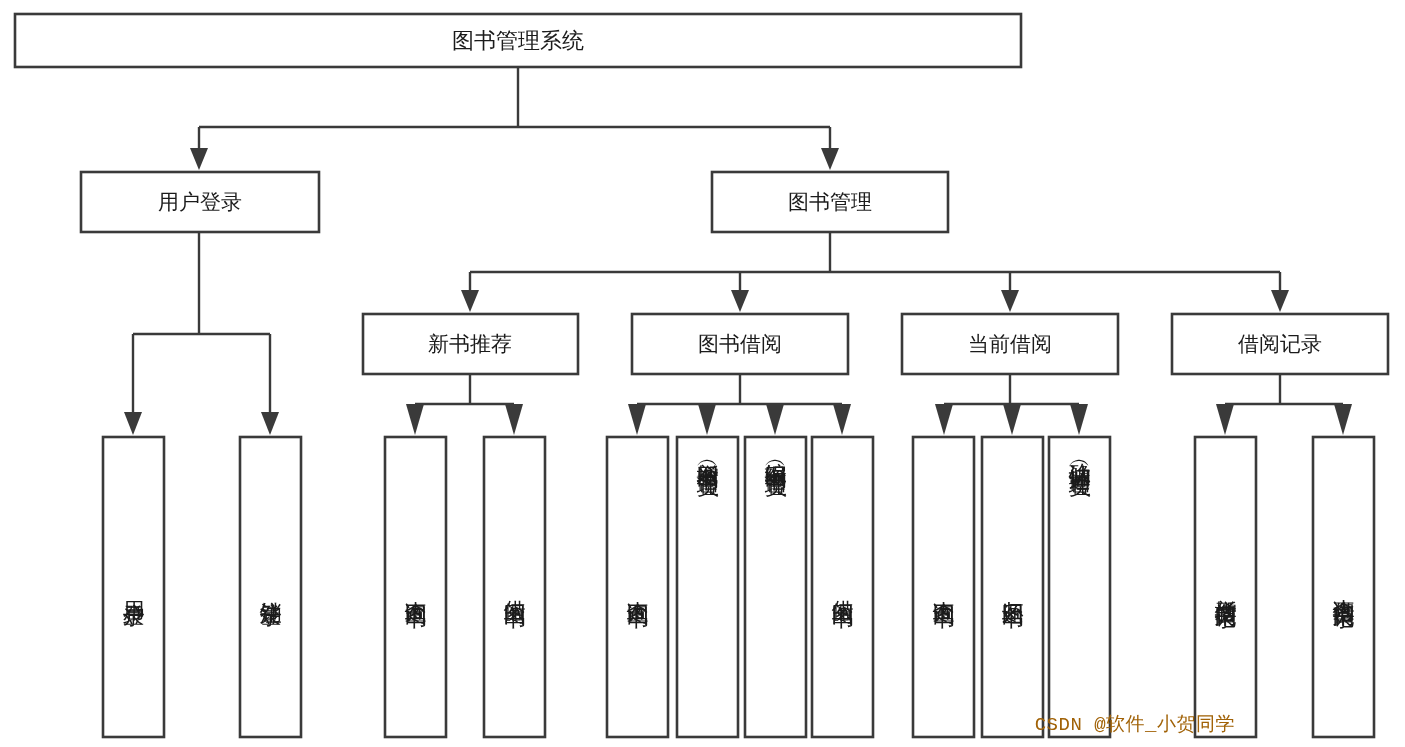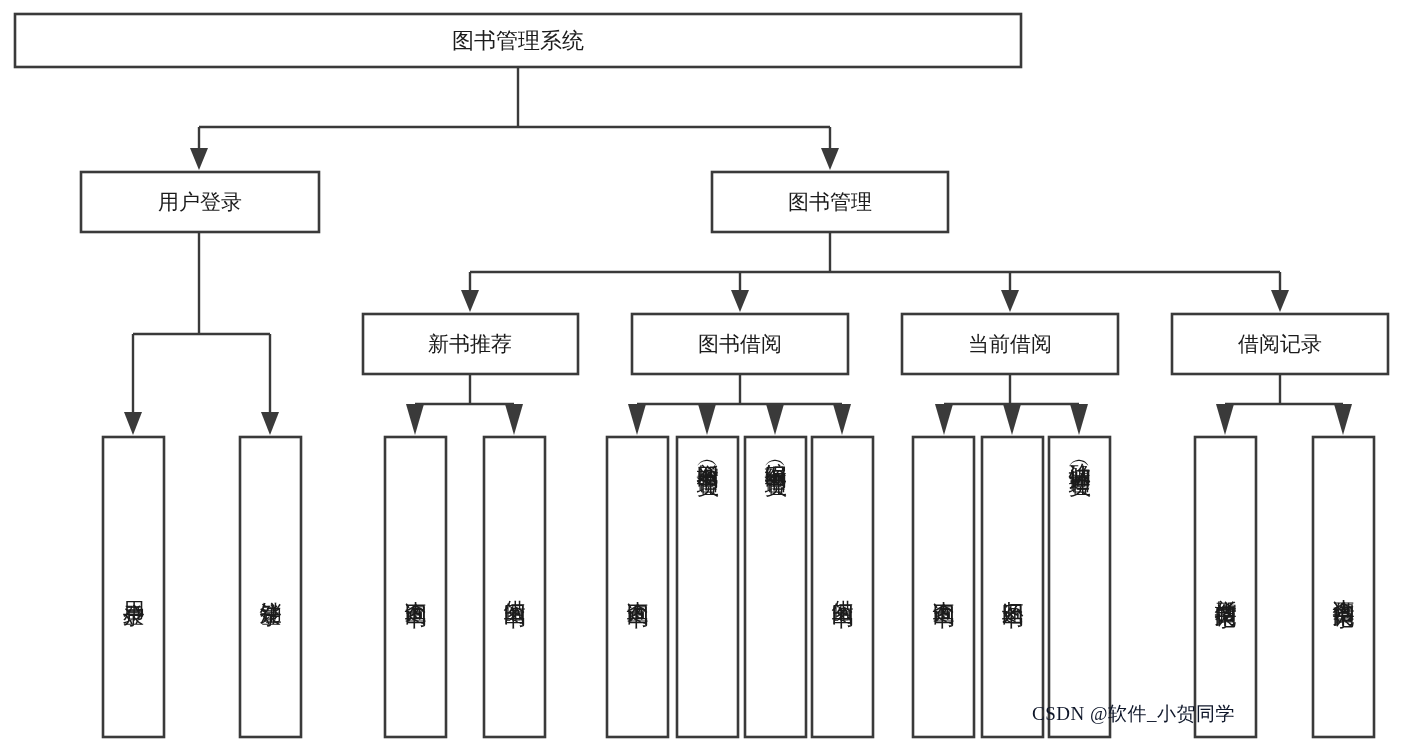--- a/index.html
+++ b/index.html
@@ -64,24 +64,24 @@
     font-family: "Liberation Sans", "DejaVu Sans", sans-serif;
     font-size: 22px;
     line-height: 1.12;
     color: #1b1b1b;
     letter-spacing: 2px;
     white-space: nowrap;
   }
   .watermark {
     position: absolute;
     right: 8px;
-    bottom: 20px;
-    font-family: Liberation Serif, serif;
+    bottom: 10px;
+    font-family: Liberation Mono, monospace;
     font-size: 19px;
-    color: #0f172a;
+    color: #a16207;
     white-space: nowrap;
     letter-spacing: 0.5px;
   }
 </style>
 </head>
 <body>
 
 <div id="diagram-root">
 
   <svg class="diagram-canvas" viewBox="0 0 1405 747" xmlns="http://www.w3.org/2000/svg">

